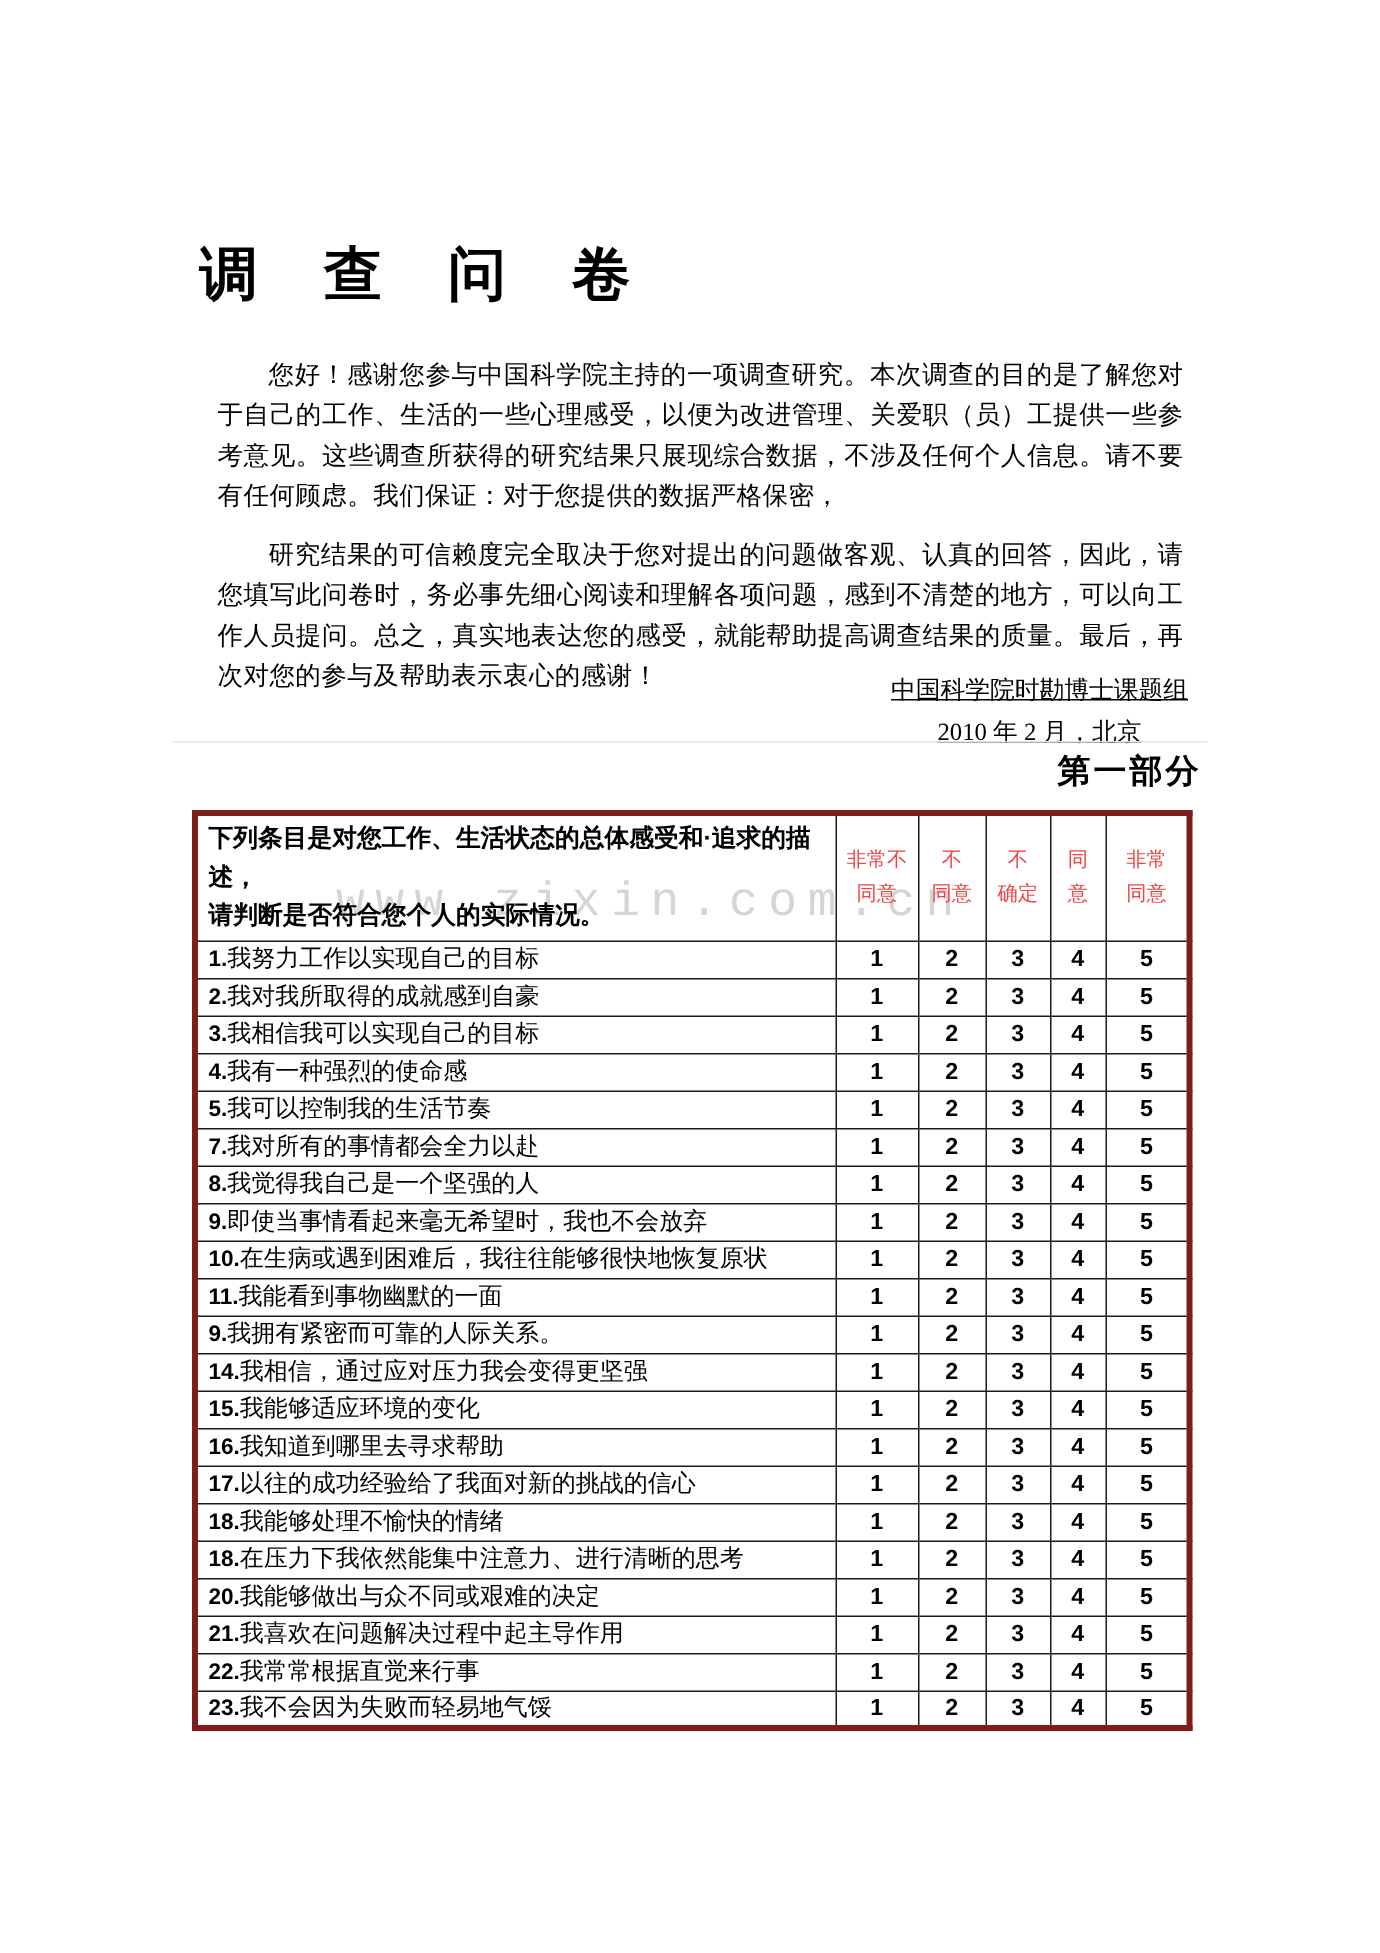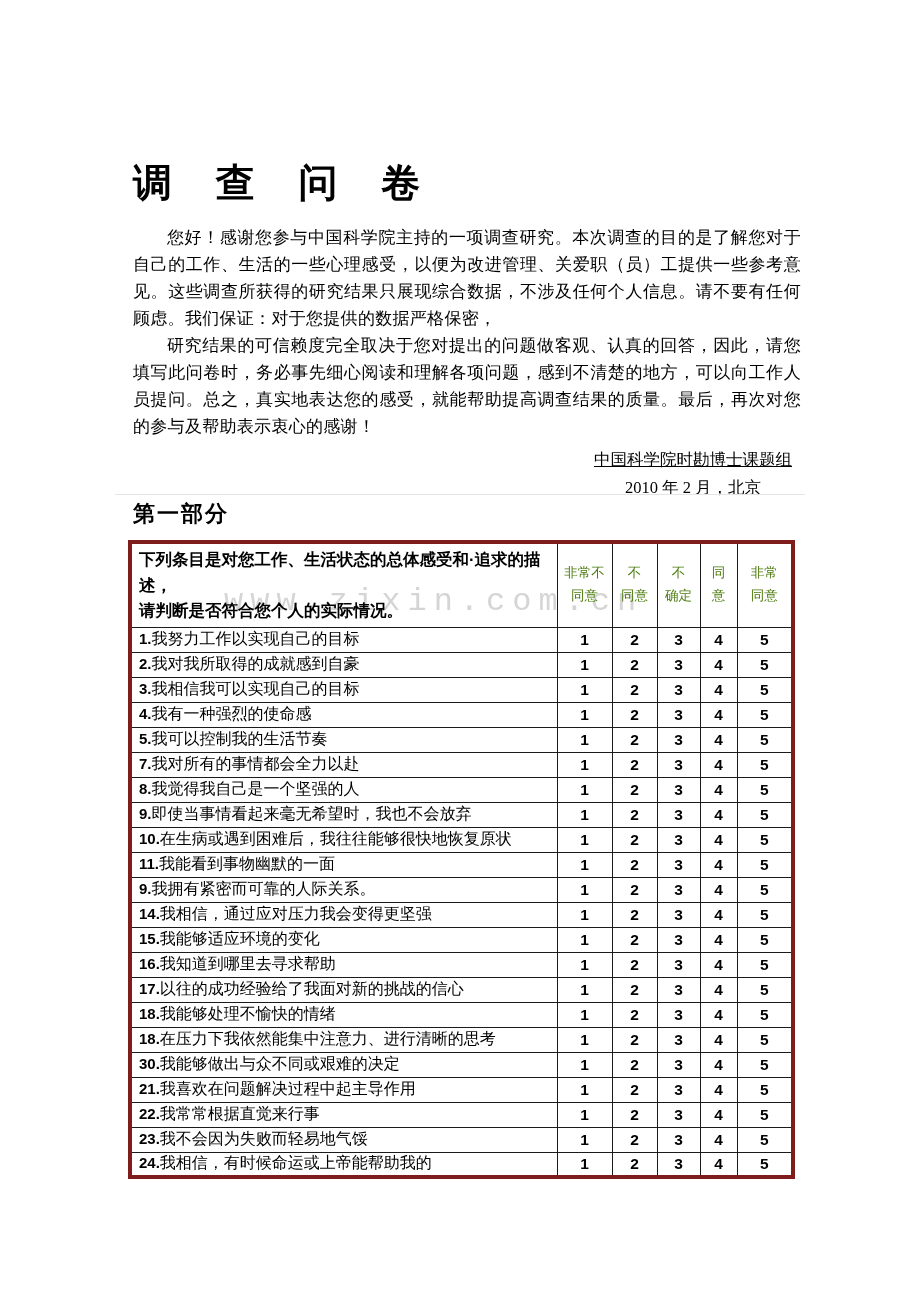--- a/index.html
+++ b/index.html
@@ -11,34 +11,34 @@
   .title {
     position:absolute; left:133px; top:156px;
     font-size:39px; font-weight:bold; letter-spacing:17px;
     font-family:"Liberation Serif", serif; white-space:nowrap;
   }
   .intro {
     position:absolute; left:133px; top:224px; width:668px;
     font-size:17px; line-height:27px; text-align:justify;
     letter-spacing:0.3px;
   }
-  .intro p { margin:0; text-indent:34px; }
+  .intro p { margin:12px; text-indent:34px; }
   .attribution {
     position:absolute; top:446px; right:128px;
     text-align:center; font-size:16.5px; line-height:28px;
     white-space:nowrap;
     text-decoration:underline;
   }
   .divider {
     position:absolute; left:115px; top:494px; width:690px; height:0;
     border-top:1px solid #e4e4e4;
   }
   .section-title {
     position:absolute; left:133px; top:499px; width:668px;
-    text-align:left; font-size:22px; font-weight:bold;
+    text-align:right; font-size:22px; font-weight:bold;
     font-family:"Liberation Sans", sans-serif; letter-spacing:2px;
   }
   .watermark {
     position:absolute; left:224px; top:583px; z-index:0;
     font-family:Liberation Mono, monospace;
     font-size:32px; letter-spacing:7px; white-space:nowrap;
     color:rgba(145,145,145,0.38);
   }
   table.survey {
     position:absolute; left:128px; top:540px; z-index:1;
@@ -47,21 +47,21 @@
   }
   .survey th, .survey td { border:1px solid #1b1b1b; padding:0; }
   th.instr {
     text-align:left; vertical-align:middle;
     font-family:"Liberation Sans", sans-serif;
     font-size:16.5px; font-weight:bold; line-height:1.55;
     padding:3px 6px 3px 7px;
   }
   th.scale {
     font-family:"Liberation Serif", serif; font-weight:normal;
-    font-size:13.5px; color:#4d7c0f; line-height:1.7;
+    font-size:13.5px; color:#ef4444; line-height:1.7;
     text-align:center; vertical-align:middle;
   }
   tr.hdr { height:55px; }
   tr.qrow { height:25px; }
   td.q {
     font-size:16px; padding:0 4px 0 7px; white-space:nowrap; overflow:hidden;
   }
   td.q .qnum {
     font-family:"Liberation Sans", sans-serif; font-weight:bold; font-size:15px;
   }
@@ -259,21 +259,21 @@
       </tr>
       <tr class="qrow">
         <td class="q"><span class="qnum">18.</span>在压力下我依然能集中注意力、进行清晰的思考</td>
         <td class="v">1</td>
         <td class="v">2</td>
         <td class="v">3</td>
         <td class="v">4</td>
         <td class="v">5</td>
       </tr>
       <tr class="qrow">
-        <td class="q"><span class="qnum">30.</span>我能够做出与众不同或艰难的决定</td>
+        <td class="q"><span class="qnum">20.</span>我能够做出与众不同或艰难的决定</td>
         <td class="v">1</td>
         <td class="v">2</td>
         <td class="v">3</td>
         <td class="v">4</td>
         <td class="v">5</td>
       </tr>
       <tr class="qrow">
         <td class="q"><span class="qnum">21.</span>我喜欢在问题解决过程中起主导作用</td>
         <td class="v">1</td>
         <td class="v">2</td>
@@ -284,28 +284,20 @@
       <tr class="qrow">
         <td class="q"><span class="qnum">22.</span>我常常根据直觉来行事</td>
         <td class="v">1</td>
         <td class="v">2</td>
         <td class="v">3</td>
         <td class="v">4</td>
         <td class="v">5</td>
       </tr>
       <tr class="qrow">
         <td class="q"><span class="qnum">23.</span>我不会因为失败而轻易地气馁</td>
-        <td class="v">1</td>
-        <td class="v">2</td>
-        <td class="v">3</td>
-        <td class="v">4</td>
-        <td class="v">5</td>
-      </tr>
-      <tr class="qrow">
-        <td class="q"><span class="qnum">24.</span>我相信，有时候命运或上帝能帮助我的</td>
         <td class="v">1</td>
         <td class="v">2</td>
         <td class="v">3</td>
         <td class="v">4</td>
         <td class="v">5</td>
       </tr>
     </tbody>
 </table>
 
 </body></html>

